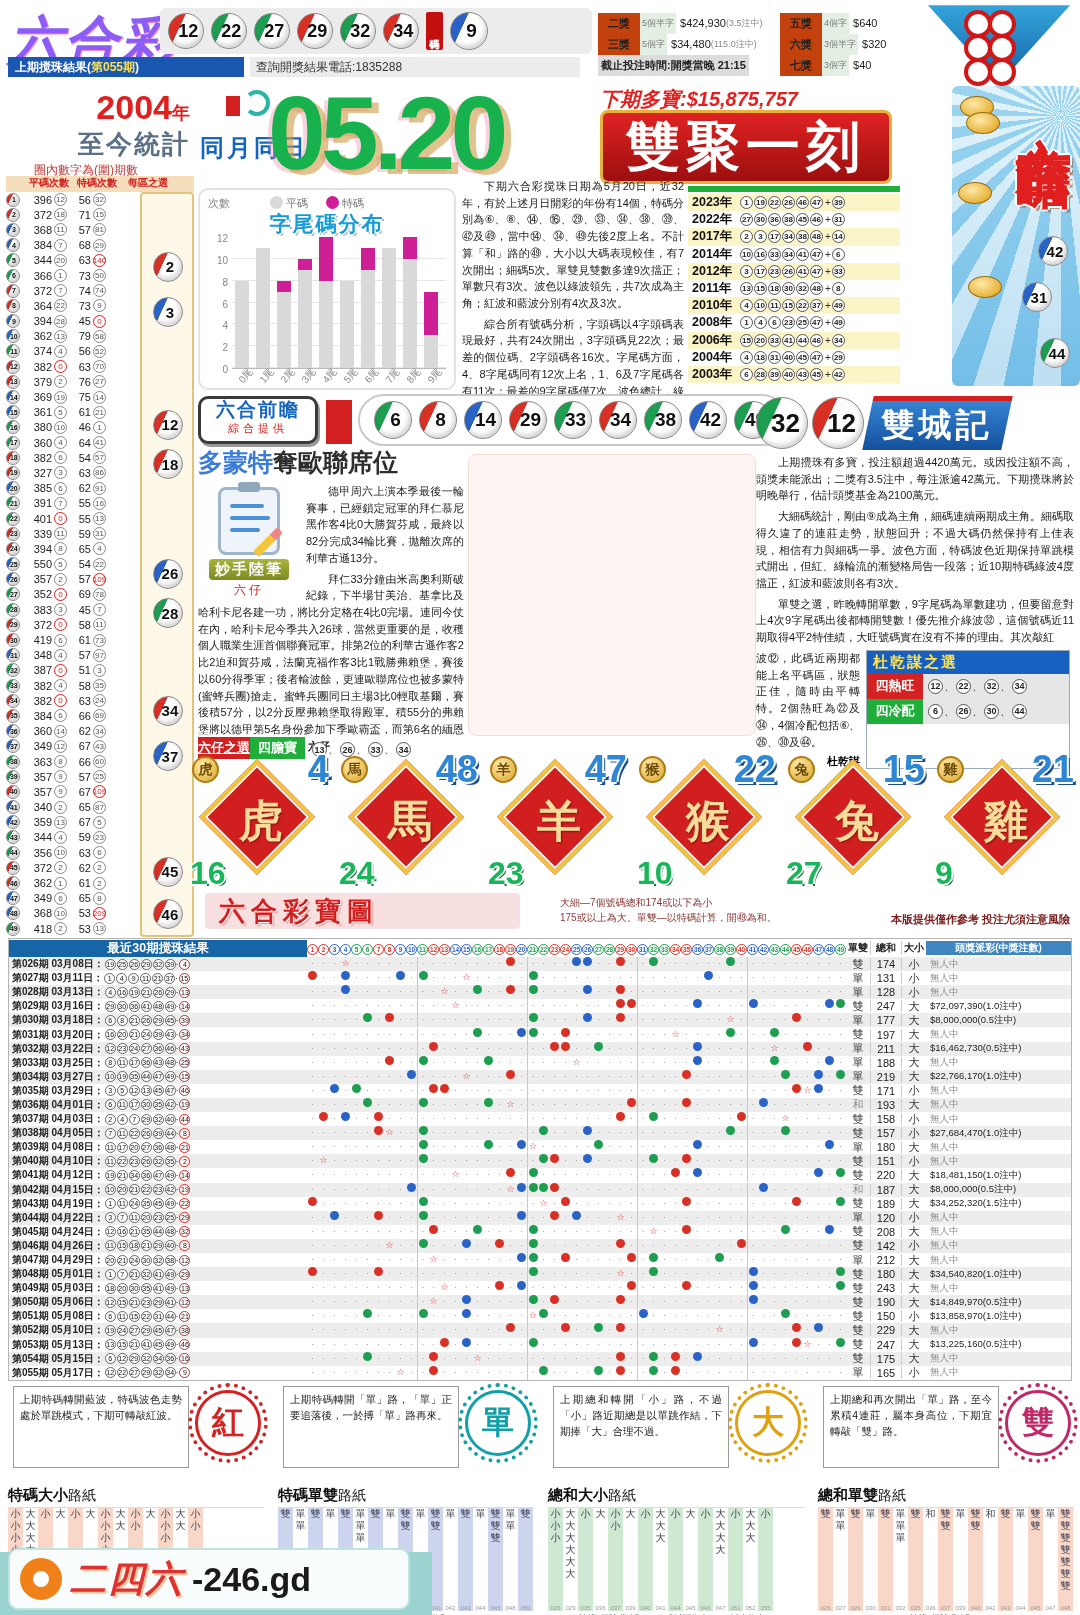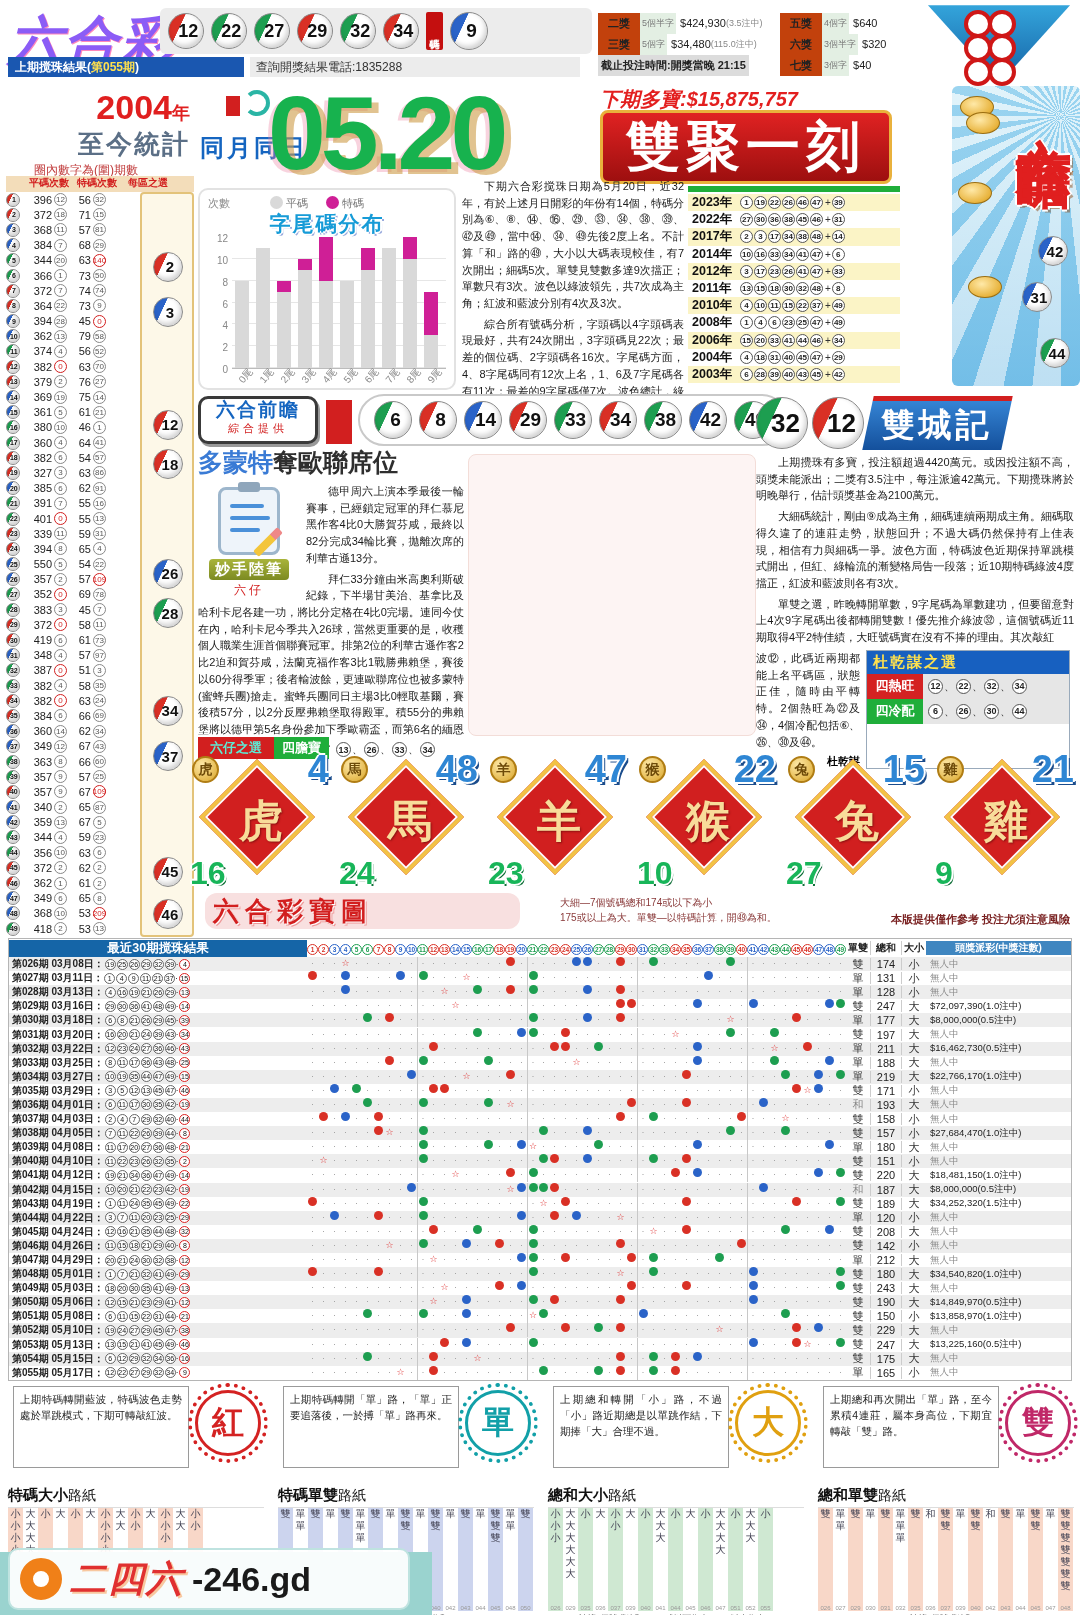--- a/index.html
+++ b/index.html
@@ -99,21 +99,21 @@
   .a2-title .rest{color:#2e2e2e;}
   .clip-icon{float:left;width:102px;margin:4px 6px 2px 0;text-align:center;}
   .clipboard{position:relative;width:62px;height:68px;margin:0 auto;background:#eef4fa;border:3px solid #9db6cc;border-radius:8px;}
   .clipboard .clip{position:absolute;left:50%;top:-8px;transform:translateX(-50%);width:22px;height:10px;background:#8fa6bb;border-radius:3px;}
   .clipboard .ln{position:absolute;left:9px;height:4px;background:#4a90d9;border-radius:2px;}
   .clipboard .pencil{position:absolute;right:-8px;bottom:6px;width:34px;height:8px;background:linear-gradient(90deg,#f3c53b 70%,#e88 70%);transform:rotate(-45deg);border-radius:2px;}
   .clip-label{display:inline-block;margin-top:4px;background:linear-gradient(180deg,#a9b43a,#7c8a22);color:#fff;font-weight:900;font-size:15px;padding:1px 6px;border-radius:4px;letter-spacing:2px;}
   .clip-sub{font-size:12px;color:#d21f1f;letter-spacing:3px;margin-top:2px;}
   .a2-deco{position:absolute;left:270px;top:8px;width:288px;height:282px;background:#fdf4f3;border:1px solid #f3ddd8;border-radius:8px;}
   .pickbar{position:absolute;left:198px;top:737px;display:flex;align-items:center;height:22px;}
-  .pickbar .l1{background:#d21f1f;color:#5eead4;font-weight:900;font-size:13px;padding:2px 12px;}
+  .pickbar .l1{background:#d21f1f;color:#ffffff;font-weight:900;font-size:13px;padding:2px 0;text-decoration:underline;}
   .pickbar .l2{background:#1fae3a;color:#fff;font-weight:900;font-size:13px;padding:2px 8px;margin-right:6px;}
   .pickbar .cn,.dz-nums .cn{width:15px;height:15px;font-size:9px;margin:0 1px;}
   .sep{color:#333;font-size:11px;}
   
   .article3{position:absolute;left:756px;top:396px;width:318px;}
   .a3-head{display:flex;align-items:center;margin-bottom:4px;}
   .ribbon{margin-left:4px;background:linear-gradient(180deg,#3584d4,#14509c);transform:skew(-12deg);padding:2px 14px;border-top:5px solid #d21f1f;}
   .ribbon b{display:block;transform:skew(12deg);color:#fff;font-size:33px;font-weight:900;letter-spacing:4px;}
   .clip2 .clip-label2{display:block;color:#d21f1f;font-weight:900;font-size:15px;text-shadow:1px 1px 0 #ffe14d,-1px -1px 0 #ffe14d;letter-spacing:2px;margin-top:3px;}
   .clip2 .dot{position:absolute;border-radius:50%;width:16px;height:16px;}
@@ -127,21 +127,21 @@
   .dz-nums{flex:1;background:#e6e6e6;display:flex;align-items:center;padding-left:4px;font-size:11px;color:#333;}
   
   .zodiac{position:absolute;left:184px;top:752px;width:896px;height:138px;display:flex;}
   .zcard{position:relative;width:149px;height:138px;}
   .diamond{position:absolute;left:32px;top:24px;width:82px;height:82px;background:#d11f1f;border:4px solid #f2c245;box-shadow:inset 0 0 0 2px #fff;transform:rotate(45deg);}
   .zglyph{position:absolute;left:32px;top:24px;width:90px;height:90px;display:flex;align-items:center;justify-content:center;font-size:44px;font-weight:900;color:#f8dc9a;text-shadow:1px 1px 2px #8a1111;}
   .medal{position:absolute;left:8px;top:4px;width:27px;height:27px;border-radius:50%;background:radial-gradient(circle at 35% 30%,#ffe9a8,#d9a62a);border:2px solid #b07d14;display:flex;align-items:center;justify-content:center;font-size:14px;font-weight:900;color:#6d4a08;}
   .znum-b{position:absolute;right:4px;top:-4px;font-size:38px;font-weight:900;color:#2e86d4;text-shadow:-2px 0 #fff,2px 0 #fff,0 -2px #fff,0 2px #fff,3px 3px 0 #1a4c8c;}
   .znum-g{position:absolute;left:6px;bottom:-2px;font-size:32px;font-weight:900;color:#18b559;text-shadow:-2px 0 #fff,2px 0 #fff,0 -2px #fff,0 2px #fff,2px 2px 0 #0d6e36;}
   
-  .tre-strip{position:absolute;left:205px;top:893px;width:315px;height:36px;background:#f8e0e0;border-radius:12px;display:flex;align-items:center;padding-left:8px;}
+  .tre-strip{position:absolute;left:205px;top:893px;width:315px;height:36px;background:#f8e0e0;border-radius:4px;display:flex;align-items:center;padding-left:14px;}
   .tre-title{color:#d21f1f;font-size:26px;font-weight:900;letter-spacing:6px;text-shadow:1px 1px 0 #fff,2px 2px 0 #e99;}
   .tre-notes{position:absolute;left:560px;top:895px;width:300px;font-size:10px;color:#8a3a3a;line-height:1.5;}
   .tre-ref{position:absolute;right:10px;top:912px;font-size:11px;font-weight:900;color:#7a2222;}
   
   .rtable{position:absolute;left:8px;top:938px;width:1064px;border:1px solid #b5b5b5;font-size:10px;}
   .rrow{display:flex;height:14.1px;align-items:center;}
   .rrow.h{height:18px;}
   .rrow:nth-child(even){background:#ededed;}
   .c-left{width:298px;display:flex;align-items:center;white-space:nowrap;overflow:hidden;padding-left:3px;}
   .c-left .per{font-weight:700;color:#222;}

